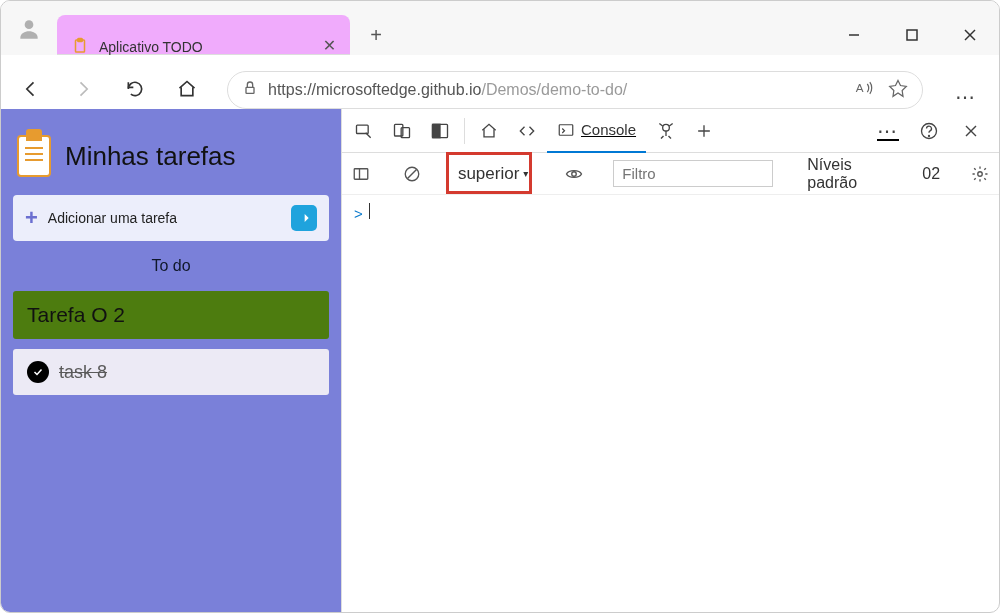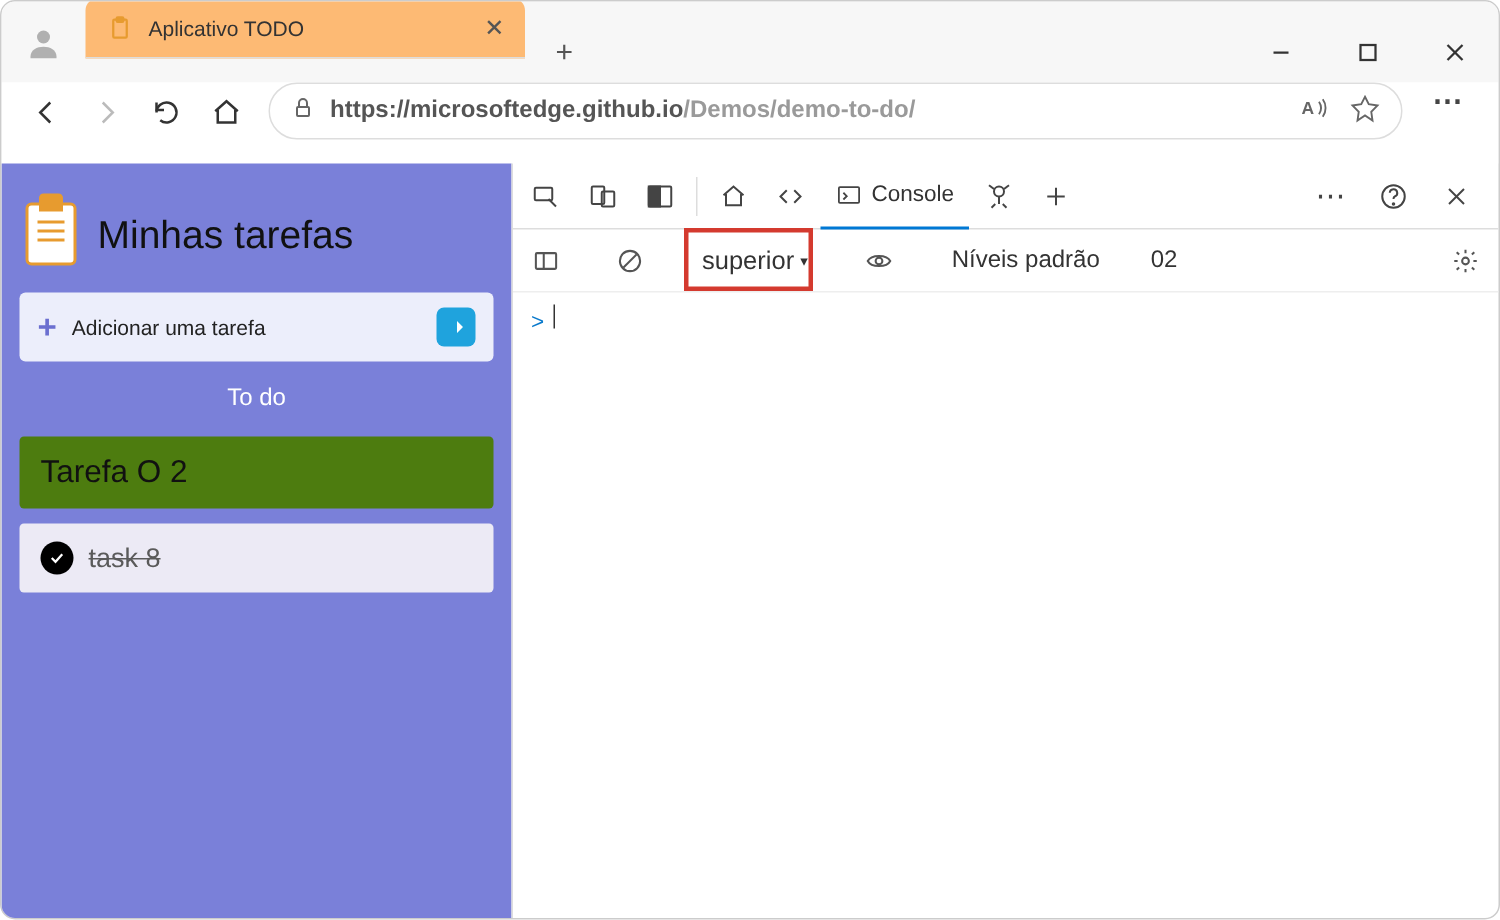--- a/index.html
+++ b/index.html
@@ -2,31 +2,31 @@
 <html><head>
 <meta charset="utf-8">
 <style>
   * { box-sizing: border-box; margin: 0; padding: 0; font-family: "Segoe UI", Arial, sans-serif; }
   body { width: 1000px; height: 613px; background: #fff; border: 1px solid #ccc; border-radius: 10px; overflow: hidden; position: relative; }
 
   
   .titlebar { display: flex; align-items: flex-end; height: 54px; background: #f7f7f7; }
   .profile { width: 40px; height: 40px; margin: 6px 8px; display:flex; align-items:center; justify-content:center;}
   .profile svg { width:26px; height:26px; fill:#b0b0b0;}
-  .tab { display:flex; align-items:center; background:#fdba74; border-top-left-radius:8px; border-top-right-radius:8px; padding:0 14px; height:40px; margin-bottom:16px; box-shadow: 0 -1px 0 #ddd inset;}
+  .tab { display:flex; align-items:flex-end; background:#f0abfc; border-top-left-radius:8px; border-top-right-radius:8px; padding:0 14px; height:40px; margin-bottom:0; box-shadow: 0 -1px 0 #ddd inset;}
   .tab .favicon { width:18px; height:18px; margin-right:10px; color:#e79b2f;}
   .tab .title { font-size:14px; color:#333; }
   .tab .close { margin-left: 120px; font-size:16px; color:#555; }
   .newtab { width:40px; height:40px; display:flex; align-items:center; justify-content:center; font-size:20px; color:#555; margin-left:6px;}
   .win-controls { margin-left:auto; display:flex; }
   .win-btn { width:58px; height:40px; display:flex; align-items:center; justify-content:center; font-size:14px; color:#333;}
   .win-btn svg { width:14px; height:14px; stroke:#333; fill:none; stroke-width:1.5;}
 
   
-  .toolbar { height:54px; display:flex; align-items:flex-start; padding:0 10px; gap:0; background:#fff;font-weight:bold;}
+  .toolbar { height:54px; display:flex; align-items:flex-end; padding:0 10px; gap:12px; background:#fff;}
   .nav-btn { width:40px; height:40px; border-radius:6px; display:flex; align-items:center; justify-content:center; color:#333;}
   .nav-btn.disabled { color:#bbb; }
   .nav-btn svg { width:20px; height:20px; stroke:currentColor; fill:none; stroke-width:2;}
   .addr { flex:1; height:38px; border:1px solid #ddd; border-radius:20px; display:flex; align-items:center; padding:0 14px; gap:10px; color:#555; font-size:16px; margin:0 8px;}
   .addr .lock svg { width:16px; height:16px; stroke:#666; fill:none; stroke-width:2;}
   .addr .url { flex:1; white-space:nowrap; overflow:hidden; }
   .addr .url .gray { color:#9a9a9a; }
   .addr .right-icons { display:flex; gap:14px; align-items:center;}
   .addr .right-icons svg { width:20px; height:20px; stroke:#666; fill:none; stroke-width:1.5;}
   .more-dots { font-size:20px; letter-spacing:2px; color:#444; padding:0 12px;}
@@ -40,30 +40,30 @@
   .clip-icon { width:34px; height:42px; background:#fff; border-radius:4px; position:relative; border:2px solid #e79b2f;}
   .clip-icon::before { content:""; position:absolute; top:-8px; left:50%; transform:translateX(-50%); width:16px; height:12px; background:#e79b2f; border-radius:3px 3px 0 0;}
   .clip-icon .lines { position:absolute; top:10px; left:6px; right:6px;}
   .clip-icon .lines span { display:block; height:2px; background:#e79b2f; margin-bottom:4px;}
   .app-title { font-size:26px; font-weight:500; color:#111;}
   .add-row { background:#eceefb; border-radius:4px; display:flex; align-items:center; padding:10px 12px; gap:10px;}
   .plus { color:#6b6fd0; font-size:22px; font-weight:bold;}
   .add-text { font-size:14px; color:#222; flex:1;}
   .go-btn { width:26px; height:26px; background:#1fa3dd; border-radius:5px; display:flex; align-items:center; justify-content:center;}
   .go-btn svg { width:16px; height:16px; fill:#fff;}
-  .section-label { text-align:center; font-size:16px; color:#ffffff; padding:6px 0;}
+  .section-label { text-align:center; font-size:16px; color:#0f172a; padding:6px 0;}
   .task { background:#4d7c0f; border-radius:3px; padding:12px 14px; font-size:21px; color:#111;}
   .task.done { display:flex; align-items:center; gap:10px; background:#eceaf5;}
   .check { width:22px; height:22px; background:#000; border-radius:50%; display:flex; align-items:center; justify-content:center;}
   .check svg { width:12px; height:12px; stroke:#fff; stroke-width:3; fill:none;}
   .strike { text-decoration:line-through; color:#5a5a5a; font-size:18px;}
 
   
   .devtools { flex:1; border-left:1px solid #ddd; display:flex; flex-direction:column;}
-  .dt-tabs { height:44px; border-bottom:1px solid #ddd; display:flex; align-items:center; padding:0 4px; gap:2px;}
+  .dt-tabs { height:44px; border-bottom:1px solid #ddd; display:flex; align-items:center; padding:0 4px; gap:2px;text-decoration:underline;}
   .dt-icon { width:36px; height:36px; display:flex; align-items:center; justify-content:center;}
   .dt-icon svg { width:20px; height:20px; stroke:#444; fill:none; stroke-width:1.6;}
   .dt-sep { width:1px; height:26px; background:#ddd; margin:0 4px;}
   .dt-tab { display:flex; align-items:center; gap:6px; padding:0 10px; height:44px; font-size:15px; color:#333;}
   .dt-tab.active { border-bottom:2.5px solid #0078d4;}
   .dt-tab svg { width:18px; height:18px; stroke:#444; fill:none; stroke-width:1.6;}
   .dt-right { margin-left:auto; display:flex; align-items:center; gap:6px; padding-right:6px;}
 
   
   .dt-filter { height:42px; border-bottom:1px solid #eee; display:flex; align-items:center; padding:0 8px; gap:28px; position:relative;}
@@ -292,20 +292,21 @@
         <span>superior</span>
         <span class="chev">▾</span>
         <div class="red-box" style="left:-6px; top:-10px; width:86px; height:42px;"></div>
       </div>
       <div class="small-icon">
           <svg viewBox="0 0 24 24">
             <circle cx="12" cy="12" r="3"></circle>
             <path d="M2 12c3-6 17-6 20 0-3 6-17 6-20 0z"></path>
           </svg>
         </div>
+      <input class="filter-input" placeholder="Filtro" style="">
       <span class="levels">
         <span>Níveis padrão</span>
       </span>
       <span class="levels">02</span>
       <div class="small-icon gear">
           <svg viewBox="0 0 24 24">
             <circle cx="12" cy="12" r="3"></circle>
             <path d="M12 2v3M12 19v3M4.2 4.2l2.1 2.1M17.7 17.7l2.1 2.1M2 12h3M19 12h3M4.2 19.8l2.1-2.1M17.7 6.3l2.1-2.1"></path>
           </svg>
         </div>

